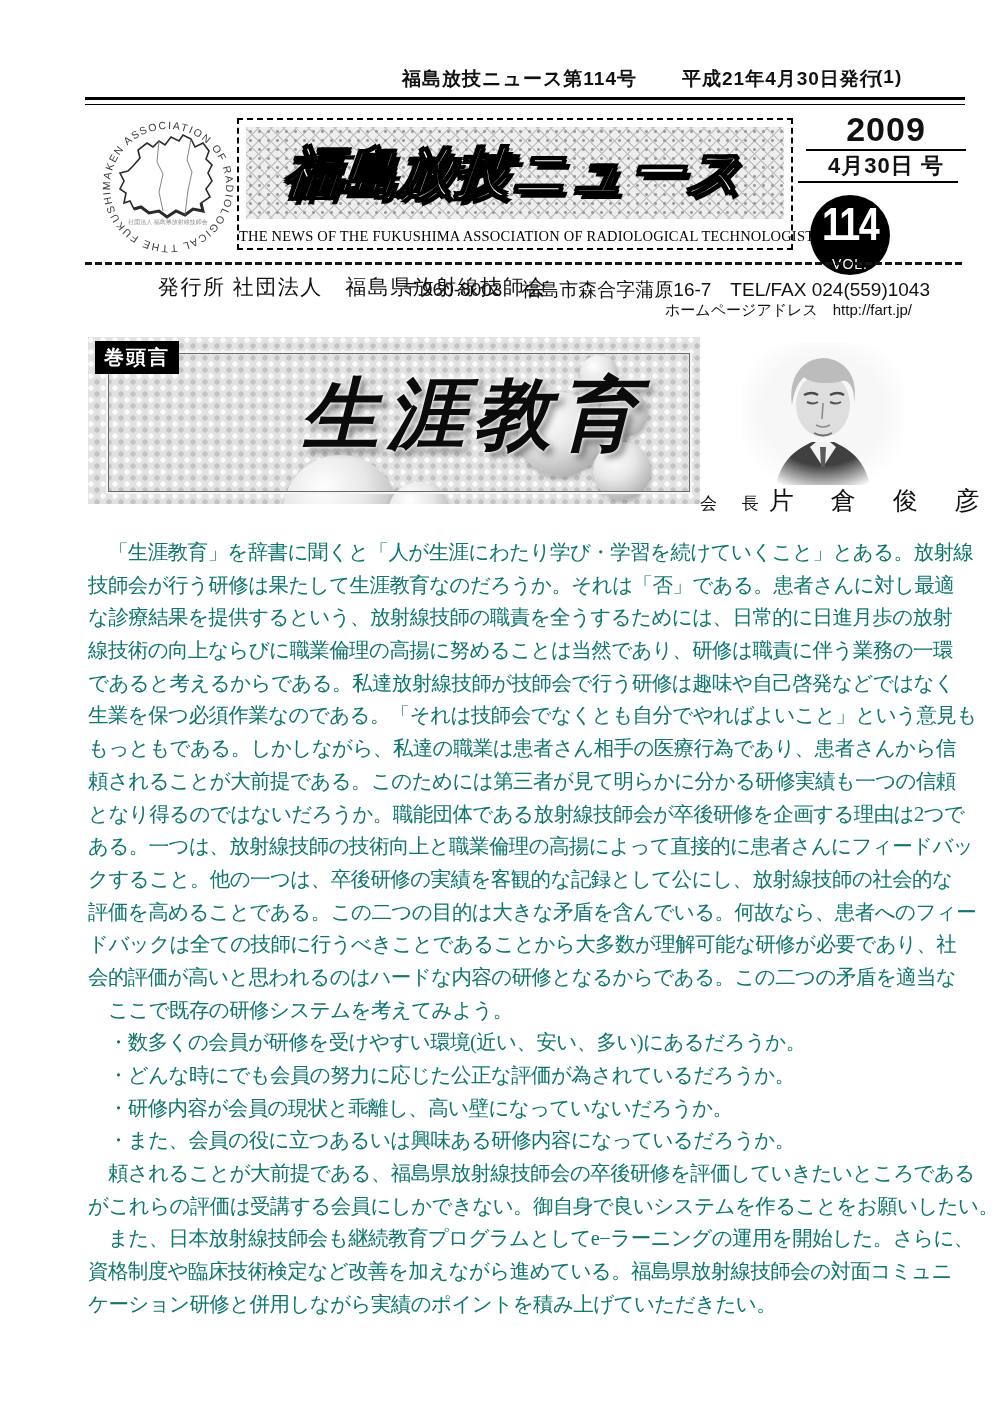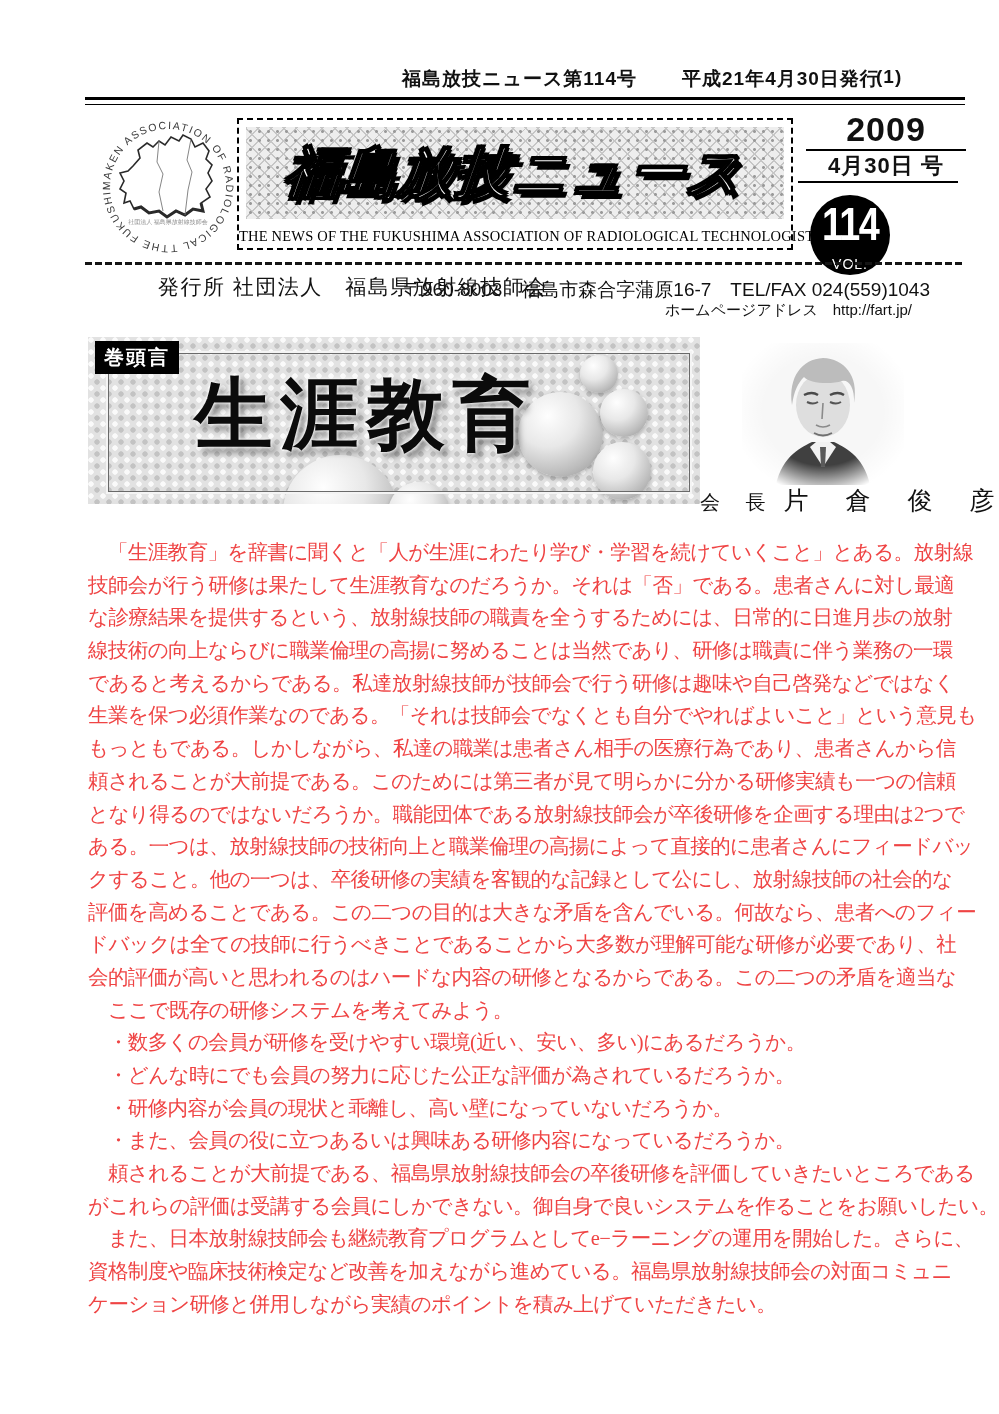--- a/index.html
+++ b/index.html
@@ -50,33 +50,33 @@
         radial-gradient(circle at 3px 3px,#fafafa 2.4px,rgba(0,0,0,0) 3px),
         radial-gradient(circle at 3px 3px,#c3c3c3 2.4px,rgba(0,0,0,0) 3px);
       background-size:12px 12px,12px 12px;background-position:0 0,6px 6px;}
   .bubble{position:absolute;border-radius:50%;
       background:radial-gradient(circle at 35% 28%,#fefefe 0%,#e8e8e8 38%,#bdbdbd 70%,#8f8f8f 100%);
       box-shadow:0 2px 4px rgba(0,0,0,0.25);}
   .banner-frame{position:absolute;left:20px;top:16px;right:10px;bottom:12px;border:1px solid #6a6a6a;
       box-shadow:0 0 0 2px #f4f4f4;}
   .banner-label{position:absolute;left:7px;top:4px;background:#000;color:#fff;
       font-size:20px;font-weight:bold;letter-spacing:2px;padding:3px 9px;}
-  .banner-title{position:absolute;left:0;right:55px;top:26px;text-align:center;
+  .banner-title{position:absolute;left:0;right:55px;top:26px;text-align:right;
       font-family:"Liberation Serif",serif;font-size:78px;font-weight:bold;letter-spacing:8px;color:#0b0b0b;
-      text-shadow:0 0 3px #fff,0 0 5px #fff,5px 5px 7px rgba(0,0,0,0.45);white-space:nowrap;}
+      text-shadow:0 0 3px #fff,0 0 5px #fff,5px 5px 7px rgba(0,0,0,0.45);white-space:nowrap;font-style:italic;}
   
   .portrait{position:absolute;left:742px;top:343px;width:162px;height:142px;background:#fcfcfc;}
   .portrait:after{content:"";position:absolute;inset:0;
       background:radial-gradient(ellipse at 50% 48%,rgba(255,255,255,0) 52%,#ffffff 80%);}
   .authorline{position:absolute;left:700px;top:484px;width:210px;display:flex;align-items:baseline;}
-  .author-title{font-size:20px;letter-spacing:10px;margin-right:8px;white-space:nowrap;}
+  .author-title{font-size:17px;letter-spacing:10px;white-space:nowrap;}
   .author-name{font-size:25px;font-weight:500;letter-spacing:15px;white-space:nowrap;}
   
   .article{position:absolute;left:88px;top:536px;width:840px;
-      font-family:"Liberation Serif",serif;font-size:20.5px;letter-spacing:-0.6px;color:#ef4444;}
+      font-family:"Liberation Serif",serif;font-size:20.5px;letter-spacing:-0.6px;color:#0f766e;}
   .tline{height:32.7px;line-height:32.7px;white-space:nowrap;}
 </style>
 </head>
 <body>
 
 <div class="page">
 
   <div class="runhead">
     <span class="rh-title">福島放技ニュース第114号</span>
     <span class="rh-date">平成21年4月30日発行</span>

